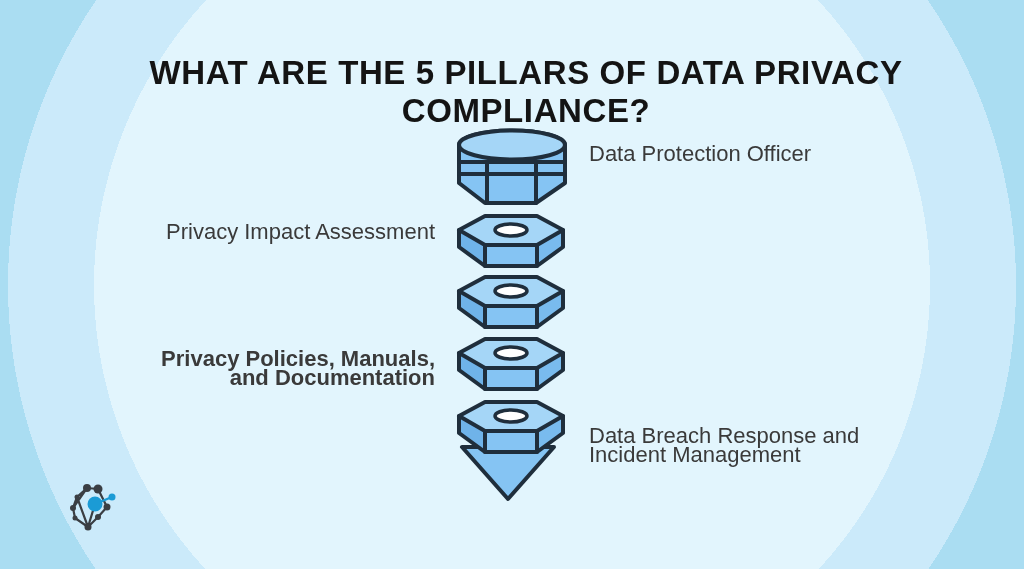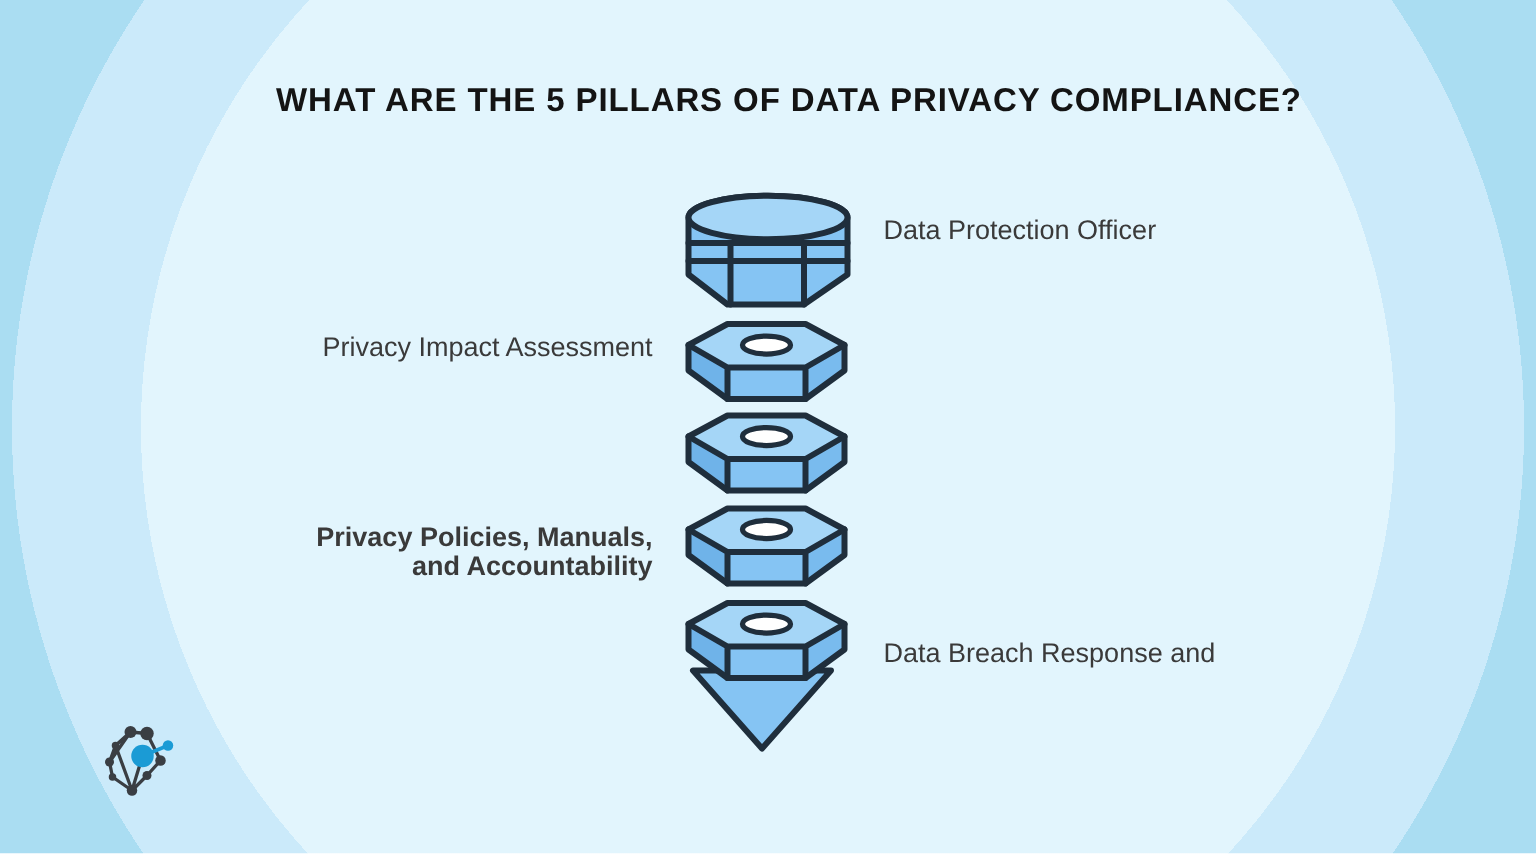--- a/index.html
+++ b/index.html
@@ -18,29 +18,29 @@
       #e2f5fd 0 418px,
       #cbeafa 418px 504px,
       #aaddf2 504px);
   }
   .title {
     position: absolute;
     left: 0;
     right: 0;
     top: 54px;
     text-align: center;
-    font-size: 22px;
+    font-size: 33px;
     font-weight: bold;
     letter-spacing: 0.6px;
     color: #141414;
     margin-left: 28px;
   }
   .label {
     position: absolute;
-    font-size: 18px;
+    font-size: 22px;
     line-height: 19px;
     color: #3a3a3a;
     white-space: nowrap;
   }
   .label.side-right { left: 589px; text-align: left; }
   .label.side-left  { right: 589px; text-align: right; }
   #pillar-label-1 { top: 144px; }
   #pillar-label-2 { top: 222px; }
   #pillar-label-3 { top: 283px; }
   #pillar-label-4 { top: 349px; font-weight: bold; }
@@ -68,24 +68,25 @@
   <div class="title">WHAT ARE THE 5 PILLARS OF DATA PRIVACY COMPLIANCE?</div>
 
   <div class="label side-right" id="pillar-label-1">
     <div>Data Protection Officer</div>
   </div>
   <div class="label side-left" id="pillar-label-2">
     <div>Privacy Impact Assessment</div>
   </div>
   <div class="label side-left" id="pillar-label-4">
     <div>Privacy Policies, Manuals,</div>
-    <div>and Accountability</div>
+    <div>and Documentation</div>
   </div>
   <div class="label side-right" id="pillar-label-5">
     <div>Data Breach Response and</div>
+    <div>Incident Management</div>
   </div>
 
   <svg class="stack" viewBox="0 0 145 390">
     <defs>
       <g id="nut">
         <path d="M1,15 L27,1 L79,1 L105,15 L105,32 L79,51 L27,51 L1,32 Z" fill="#85c4f3"></path>
         <path d="M1,15 L27,30 L27,51 L1,32 Z" fill="#6fb3e9"></path>
         <path d="M79,30 L105,15 L105,32 L79,51 Z" fill="#79bbee"></path>
         <path d="M1,15 L27,1 L79,1 L105,15 L79,30 L27,30 Z" fill="#a5d6f7"></path>
         <path d="M1,15 L27,30 M105,15 L79,30 M27,30 L79,30 M27,30 L27,51 M79,30 L79,51" fill="none" stroke="#1f2e3c" stroke-width="4" stroke-linejoin="round" stroke-linecap="round"></path>

